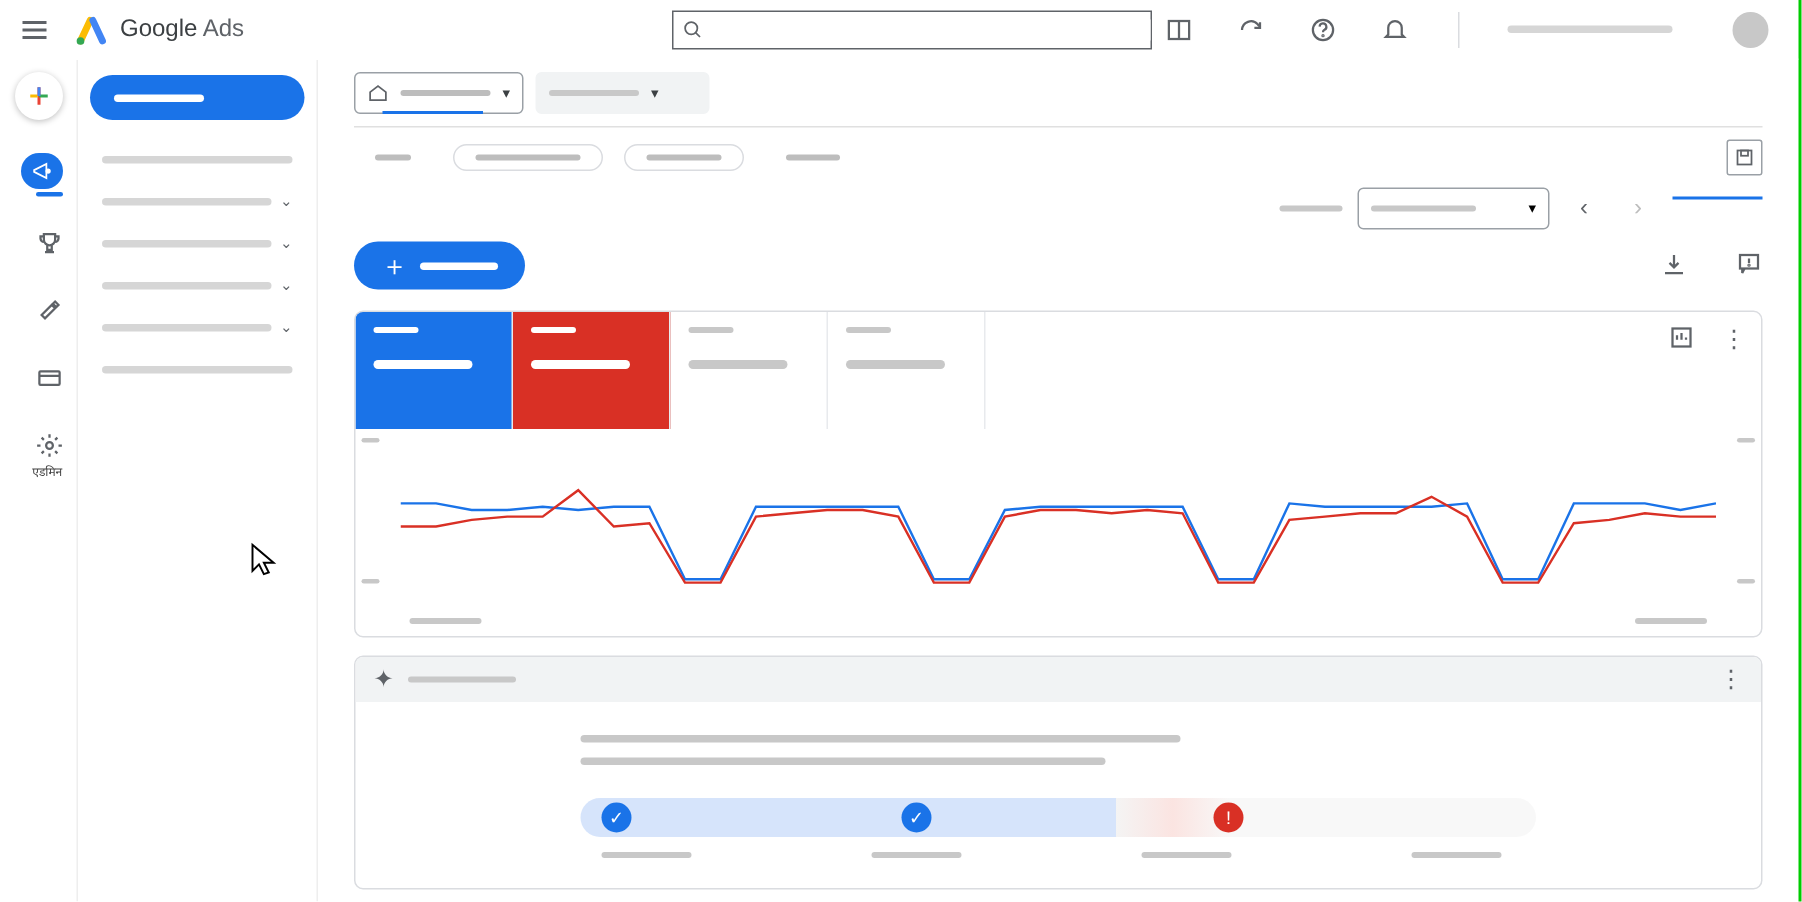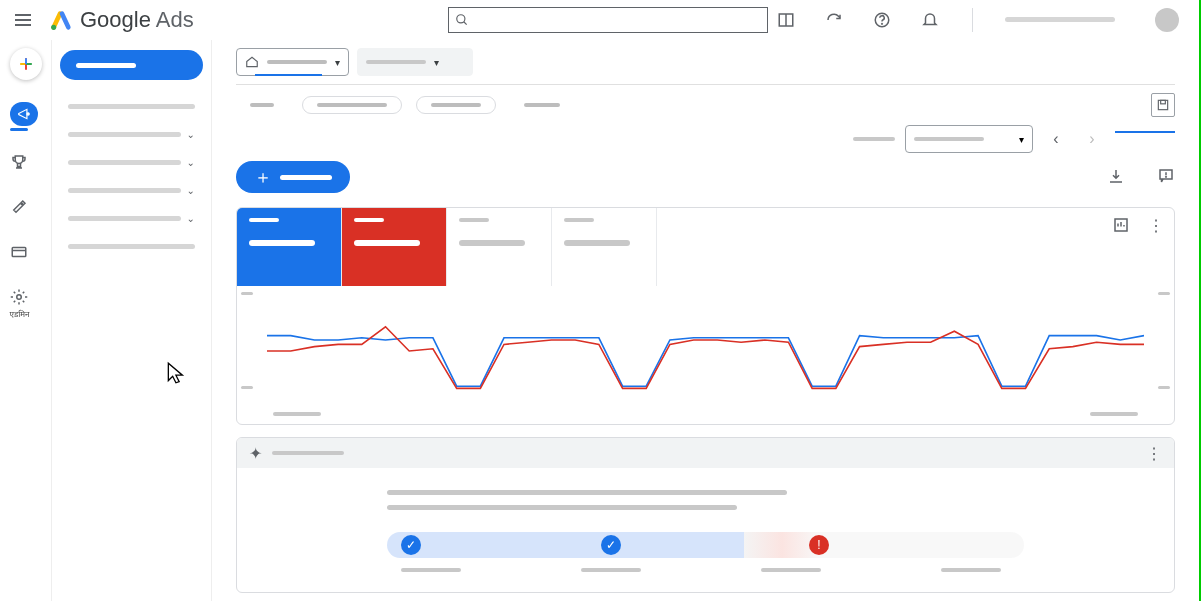--- a/index.html
+++ b/index.html
@@ -4,36 +4,36 @@
 <style>
 * { margin:0; padding:0; box-sizing:border-box; font-family:Arial,Helvetica,sans-serif; }
 body { width:1201px; height:601px; overflow:hidden; background:#fff; position:relative; border-right:2px solid #0c0; }
 
 
 .hdr { height:40px; display:flex; align-items:center; border-bottom:1px solid #fff; }
 .menu-icon { width:30px; display:flex; flex-direction:column; gap:3px; align-items:center; justify-content:center; cursor:pointer; margin-left:8px; }
 .menu-icon span { width:16px; height:2px; background:#5f6368; }
 .logo-g { margin-left:12px; display:flex; align-items:center; gap:2px; }
 .logo-g svg { width:22px; height:22px; }
-.logo-txt { font-size:22px; color:#5f6368; margin-left:6px; }
+.logo-txt { font-size:16px; color:#5f6368; margin-left:6px; }
 .logo-txt b { color:#3c4043; font-weight:500; }
 .srch { margin-left:auto; margin-right:8px; display:flex; align-items:center; height:26px; width:320px; border:1px solid #5f6368; background:#fff; }
 .srch .icon { width:26px; display:flex; align-items:center; justify-content:center; color:#5f6368; font-size:14px; }
 .srch input { border:0; flex:1; outline:0; font-size:12px; }
 .hdr-icons { display:flex; align-items:center; gap:28px; margin-right:20px; color:#5f6368; }
 .hdr-icons .i { width:20px; height:20px; display:flex; align-items:center; justify-content:center; cursor:pointer; }
 .vr { width:1px; height:24px; background:#dadce0; margin:0 4px; }
 .acct-txt { width:110px; height:5px; background:#d6d6d6; border-radius:3px; }
 .avatar { width:24px; height:24px; border-radius:50%; background:#c8c8c8; margin-left:12px; }
 
 
 .rail { position:absolute; left:0; top:40px; bottom:0; width:52px; border-right:1px solid #eee; display:flex; flex-direction:column; align-items:center; padding-top:8px; gap:22px; }
 .rail .plus { width:32px; height:32px; border-radius:50%; background:#fff; box-shadow:0 1px 4px rgba(0,0,0,0.25); display:flex; align-items:center; justify-content:center; }
 .rail .plus svg { width:20px; height:20px; }
-.rail .item { width:32px; display:flex; flex-direction:column; align-items:flex-start; gap:2px; color:#5f6368; cursor:pointer; }
+.rail .item { width:32px; display:flex; flex-direction:column; align-items:flex-end; gap:2px; color:#5f6368; cursor:pointer; }
 .rail .item.active .circ { background:#1a73e8; color:#fff; }
 .rail .item .circ { width:28px; height:24px; border-radius:14px; display:flex; align-items:center; justify-content:center; }
 .rail .item .bar { width:18px; height:3px; border-radius:2px; }
 .rail .item.active .bar { background:#1a73e8; }
 .rail .lbl { font-size:8px; color:#444; }
 
 
 .sidebar { position:absolute; left:52px; top:40px; bottom:0; width:160px; border-right:1px solid #eee; padding:10px 8px; }
 .sidebar .pill { background:#1a73e8; height:30px; border-radius:15px; display:flex; align-items:center; padding:0 16px; margin-bottom:12px; }
 .sidebar .pill span { width:60px; height:5px; background:#fff; border-radius:3px; }

